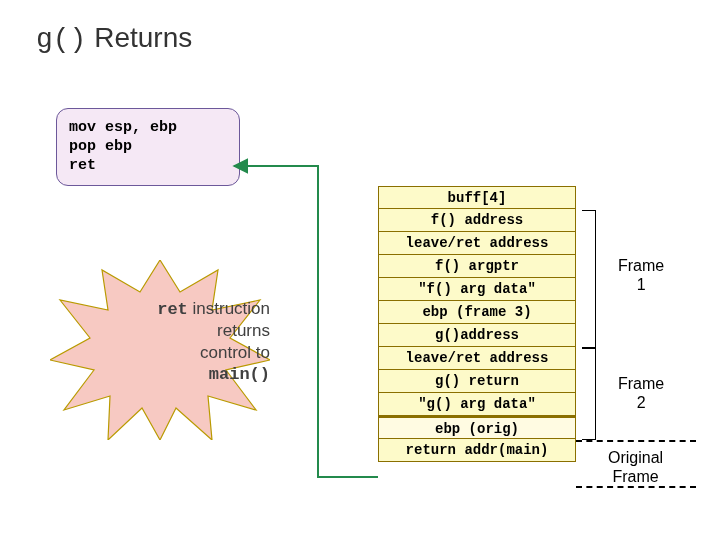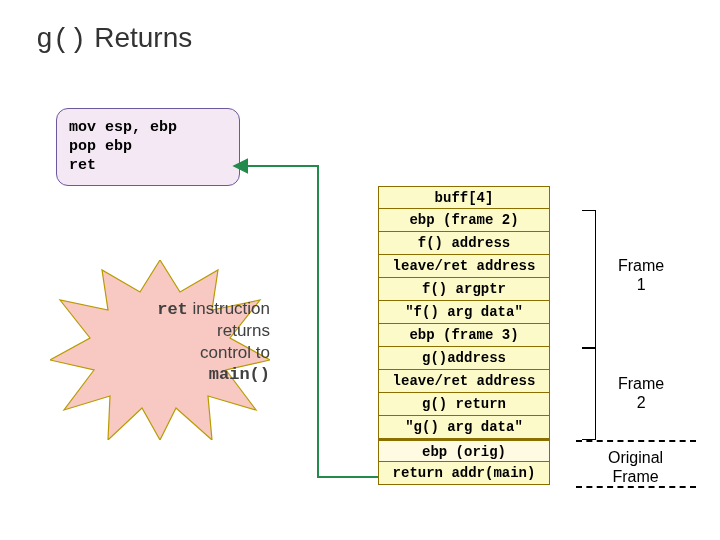--- a/index.html
+++ b/index.html
@@ -43,21 +43,21 @@
     text-align: right;
     font-size: 17px;
     line-height: 1.25;
     font-family: "Comic Sans MS", "Arial Rounded", Arial, sans-serif;
     color: #404040;
   }
   .burst-text .mono { font-family: "Courier New", monospace; font-weight: bold; }
   .stack {
     position: absolute;
     left: 378px; top: 186px;
-    width: 172px;
+    width: 198px;
   }
   .row {
     height: 23px;
     border: 1.5px solid #8a6f00;
     border-top: none;
     background: #fdfac9;
     text-align: center;
     font-family: "Courier New", monospace;
     font-size: 14px; font-weight: bold;
     line-height: 22px;
@@ -108,21 +108,20 @@
   <div class="burst-text">
     <span class="mono">ret</span><span> instruction</span><br>
     <span>returns</span><br>
     <span>control to</span><br>
     <span class="mono">main()</span>
   </div>
 </div>
 
 <div class="stack">
   <div class="row">buff[4]</div>
-  <div class="row">ebp (frame 2)</div>
   <div class="row">f() address</div>
   <div class="row">leave/ret address</div>
   <div class="row">f() argptr</div>
   <div class="row">"f() arg data"</div>
   <div class="row">ebp (frame 3)</div>
   <div class="row">g()address</div>
   <div class="row">leave/ret address</div>
   <div class="row">g() return</div>
   <div class="row">"g() arg data"</div>
   <div class="row bottom">ebp (orig)</div>

